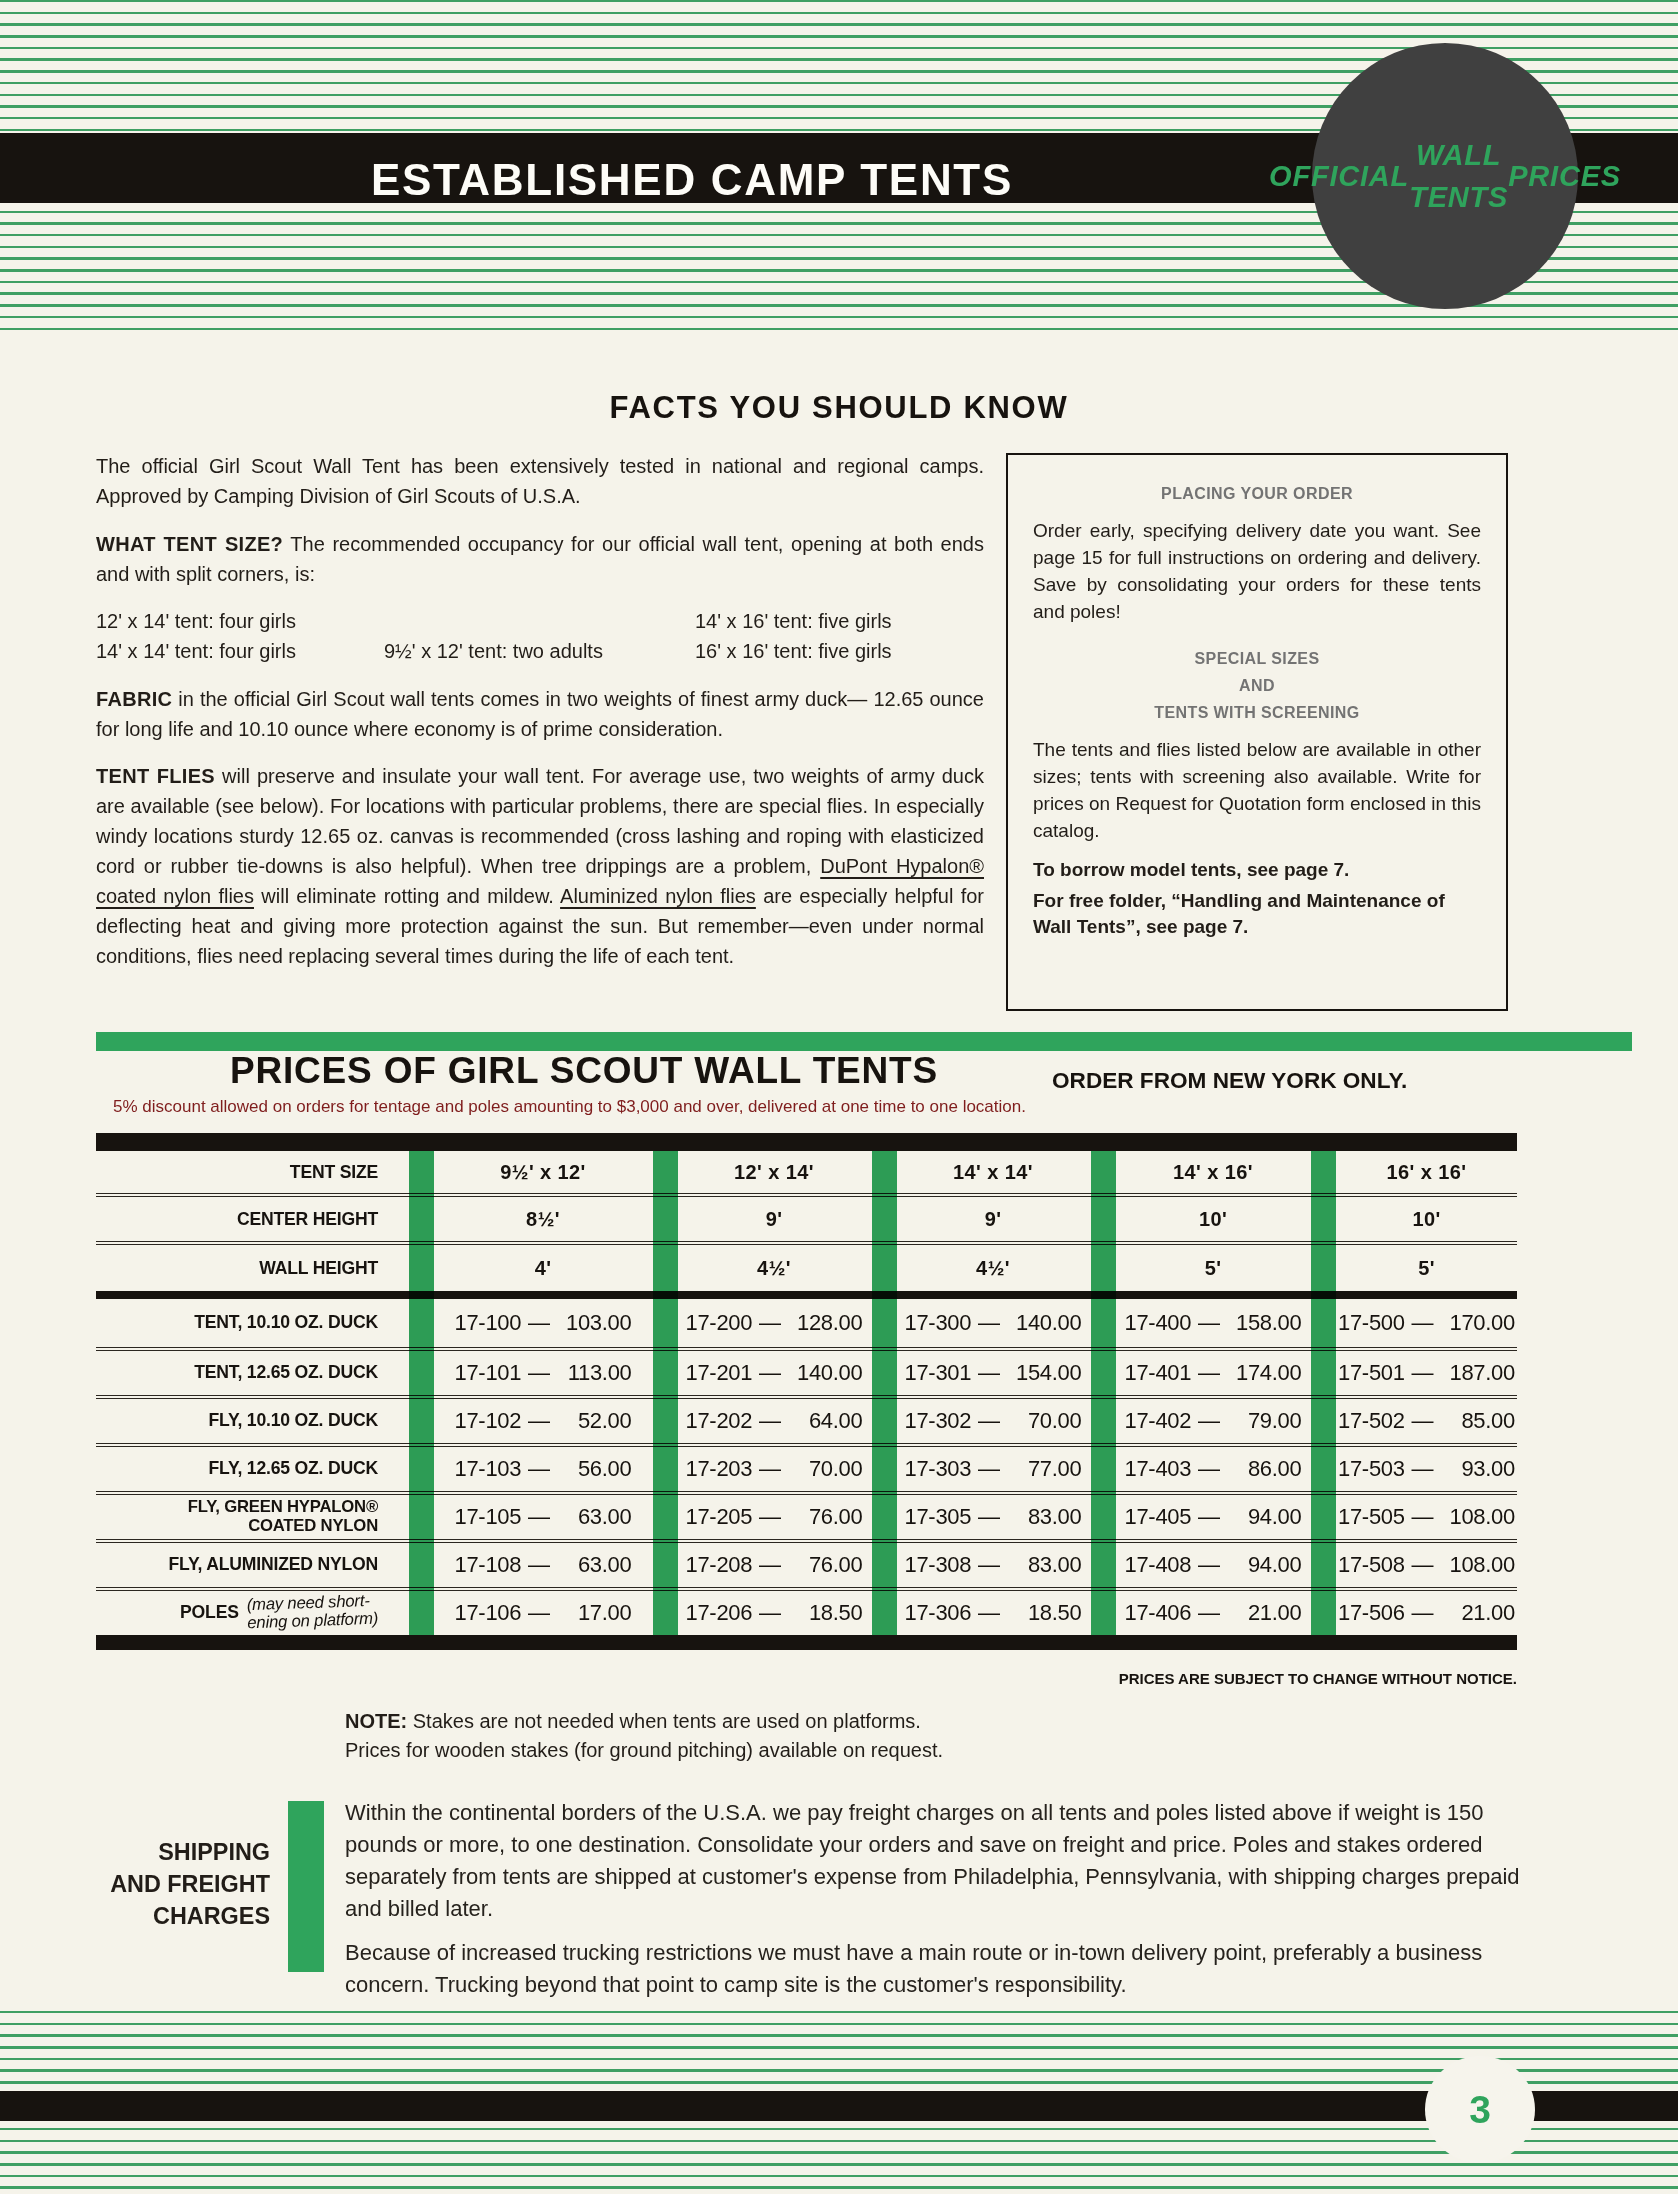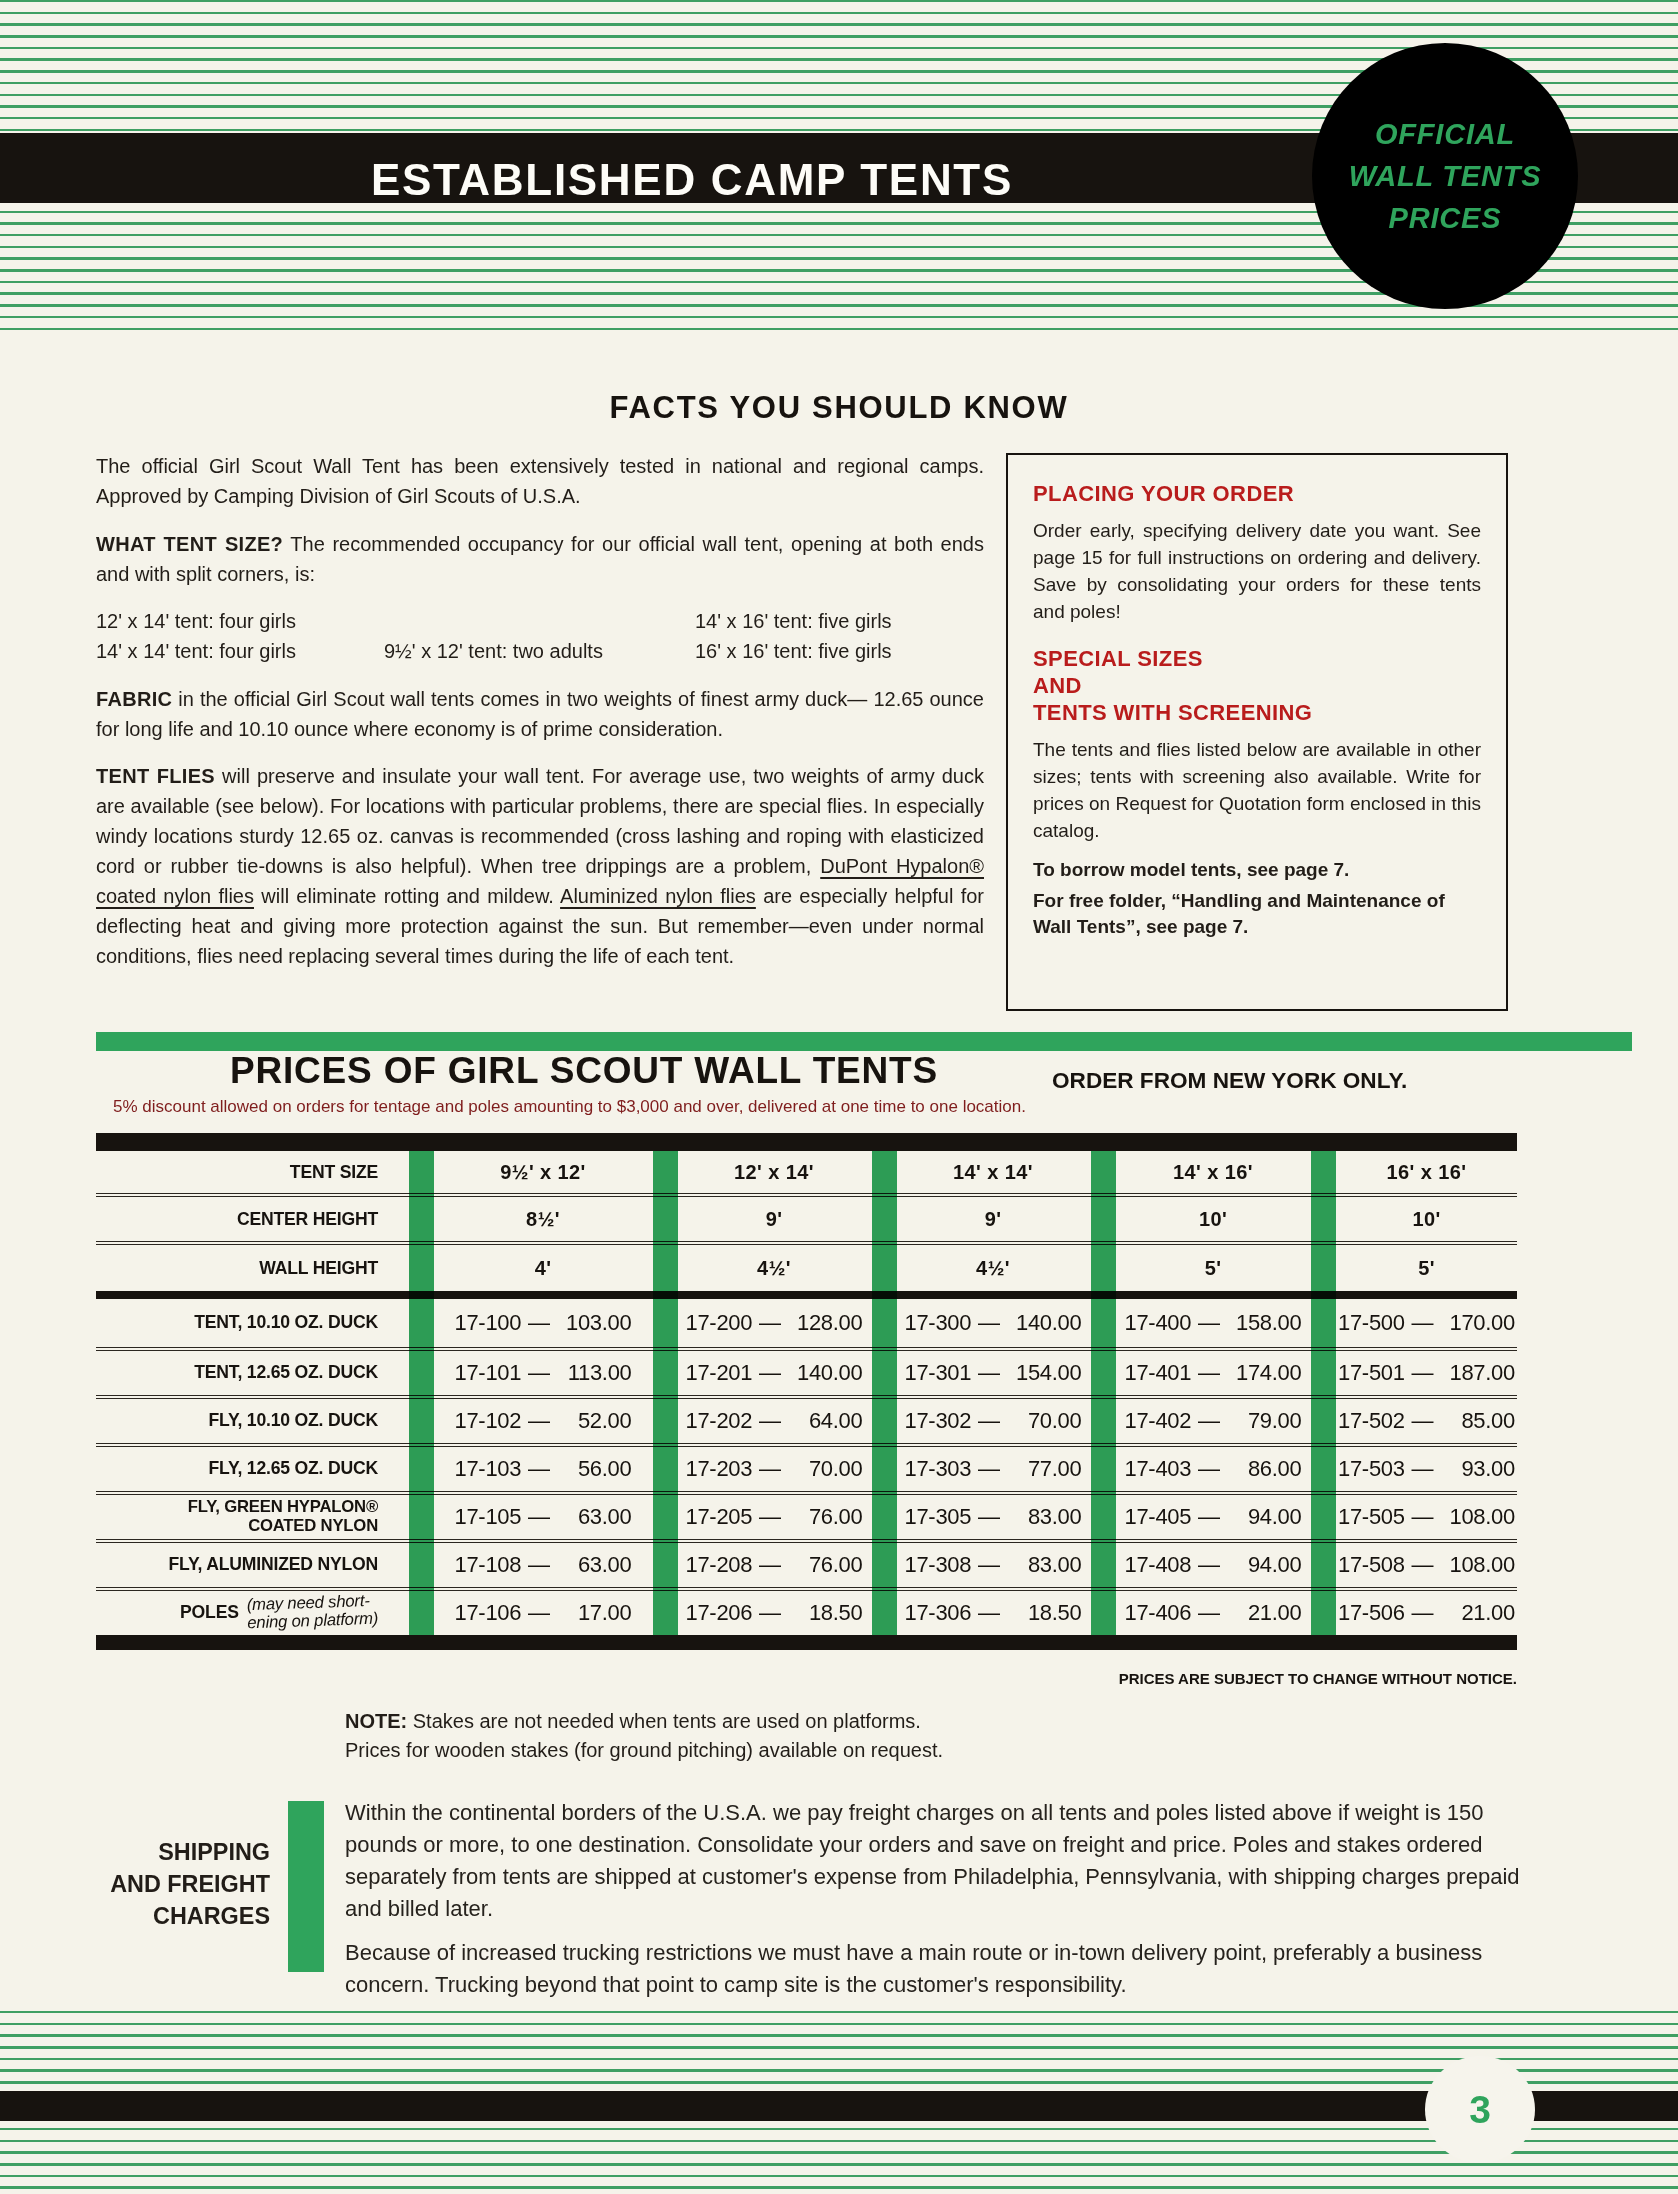--- a/index.html
+++ b/index.html
@@ -8,38 +8,38 @@
   
   .stripes{position:absolute;left:0;width:1678px;
      background-image:repeating-linear-gradient(to bottom,#3f9f63 0 2.5px,rgba(0,0,0,0) 2.5px 11.7px);}
   .stripes.top{top:0;height:339px;}
   .stripes.bottom{top:2011px;height:183px;}
   .band{position:absolute;left:0;width:1678px;background:#17130f;}
   .top-band{top:133px;height:70px;display:flex;align-items:center;justify-content:flex-end;padding-right:665px;box-sizing:border-box;}
   .band-title{color:#fdfcf7;font-size:44px;font-weight:bold;letter-spacing:1.7px;white-space:nowrap;margin-top:24px;}
   .bottom-band{top:2091px;height:30px;}
   .badge{position:absolute;left:1312px;top:43px;width:266px;height:266px;border-radius:50%;
-     background:#000000;display:flex;flex-direction:column;align-items:center;justify-content:center;
+     background:#404040;display:flex;flex-direction:row;align-items:center;justify-content:center;
      color:#2fa45c;font-weight:bold;font-style:italic;font-size:29px;line-height:42px;letter-spacing:0.8px;text-align:center;}
   .page-badge{position:absolute;left:1425px;top:2056px;width:110px;height:107px;border-radius:50%;
      background:#f6f4ec;display:flex;align-items:center;justify-content:center;
      color:#2fa45c;font-weight:bold;font-size:39px;}
   
   .facts-h{position:absolute;top:390px;left:0;width:1678px;margin:0;text-align:center;
      font-size:31px;font-weight:bold;letter-spacing:1.7px;color:#17130f;}
   .col-left{position:absolute;left:96px;top:451px;width:888px;font-size:20px;line-height:30px;
      text-align:justify;color:#221d18;}
   .col-left p{margin:0 0 17.6px 0;}
   .col-left b{letter-spacing:0.3px;}
   .occ{display:grid;grid-template-columns:288px 311px 288px;line-height:30px;margin-bottom:17.6px;}
   .col-left u{text-decoration-thickness:1.7px;text-underline-offset:4.2px;}
   
   .order-box{position:absolute;left:1006px;top:453px;width:502px;height:558px;border:2.5px solid #17130f;
      box-sizing:border-box;padding:20px 25px;font-size:19px;line-height:27px;color:#221d18;}
-  .order-box h3{margin:5px 0 10px 0;font-size:22px;line-height:27px;letter-spacing:0.4px;color:#b91c1c;}
+  .order-box h3{margin:5px 0 10px 0;text-align:center;font-size:16px;line-height:27px;letter-spacing:0.4px;color:#737373;}
   .order-box p{margin:0 0 8.4px 0;text-align:justify;}
   .order-box .bold-p{font-weight:bold;text-align:left;margin-top:13.4px;margin-bottom:5px;line-height:26px;}
   .order-box .sp{margin-top:20px;}
   
   .divider{position:absolute;left:96px;top:1032px;width:1536px;height:19px;background:#2fa45c;}
   .prices-h{position:absolute;left:230px;top:1050px;margin:0;font-size:37px;font-weight:bold;letter-spacing:0.8px;color:#17130f;white-space:nowrap;}
   .order-from{position:absolute;left:1052px;top:1068px;font-size:22.6px;font-weight:bold;color:#17130f;white-space:nowrap;}
   .discount{position:absolute;left:113px;top:1097px;width:1413px;font-size:17px;color:#7f1d1d;}
   
   .ptable{position:absolute;left:96px;top:1133px;width:1421px;}

